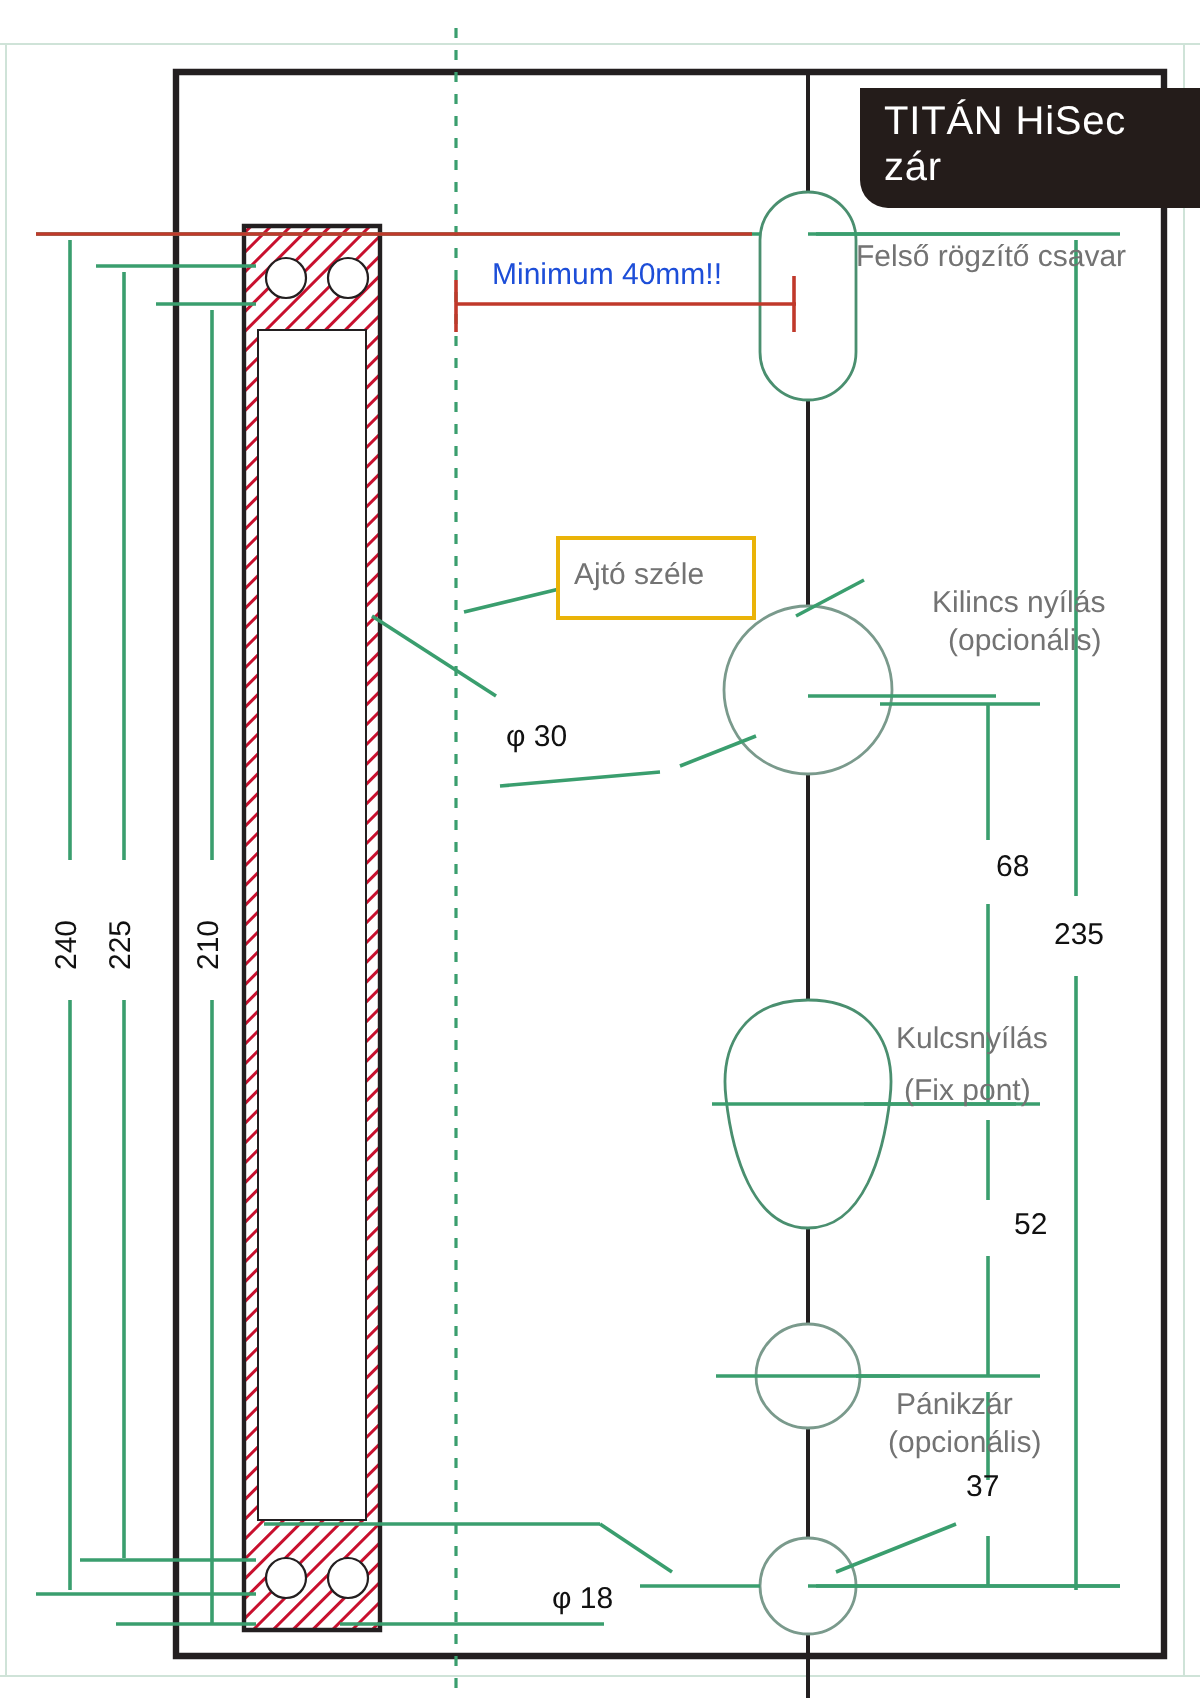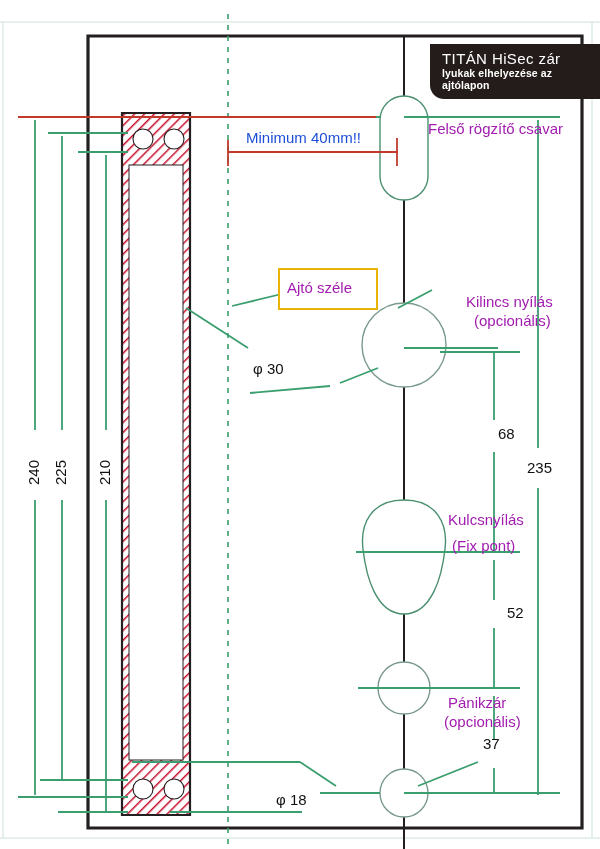--- a/index.html
+++ b/index.html
@@ -4,26 +4,26 @@
 <title>TITAN HiSec</title>
 <style>
   html,body{margin:0;padding:0;background:#ffffff;}
   body{width:600px;height:849px;overflow:hidden;
        font-family:"Liberation Sans","DejaVu Sans",sans-serif;
        -webkit-font-smoothing:antialiased;}
   #stage{position:relative;width:600px;height:849px;background:#fff;}
   #stage svg{position:absolute;left:0;top:0;}
   .lbl{position:absolute;color:#1a1a1a;white-space:nowrap;line-height:1.15;}
   .dim{font-size:15px;color:#111;}
-  .txt{font-size:15px;color:#a21caf;}
+  .txt{font-size:15px;color:#737373;}
   .red{color:#1d4ed8;}
   .rot{transform:rotate(-90deg);transform-origin:left top;}
   .badge{position:absolute;background:#241c1a;color:#fff;
          border-radius:0 0 0 14px;}
-  .badge .b1{font-size:15px;letter-spacing:.4px;padding:0;}
+  .badge .b1{font-size:20px;letter-spacing:.4px;padding:0;}
   .badge .b2{font-size:10.5px;font-weight:bold;letter-spacing:.1px;}
   .boxlabel{position:absolute;border:2px solid #eab308;background:#fff;}
 </style>
 </head>
 <body>
 
 <div id="stage">
 
 <svg width="600" height="849" viewBox="0 0 600 849">
   <defs>
@@ -149,21 +149,20 @@
   <g stroke="#c0392b" stroke-width="1.8" fill="none">
     <line x1="18" y1="117" x2="376" y2="117"></line>
     <line x1="228" y1="152" x2="398" y2="152"></line>
     <line x1="228" y1="140" x2="228" y2="166"></line>
     <line x1="397" y1="138" x2="397" y2="166"></line>
   </g>
 </svg>
 
 <div class="badge" style="left:430px;top:44px;width:152px;padding:6px 10px 8px 12px;">
   <div class="b1">TITÁN HiSec zár</div>
-  <div class="b2">lyukak elhelyezése az ajtólapon</div>
 </div>
 
 <div class="boxlabel" style="left:278px;top:268px;width:96px;height:38px;">
   <div class="lbl txt" style="left:7px;top:9px;">Ajtó széle</div>
 </div>
 
 <div class="lbl txt" style="left:428px;top:120px;">Felső rögzítő csavar</div>
 
 <div class="lbl txt" style="left:466px;top:293px;">Kilincs nyílás</div>
 <div class="lbl txt" style="left:474px;top:312px;">(opcionális)</div>

